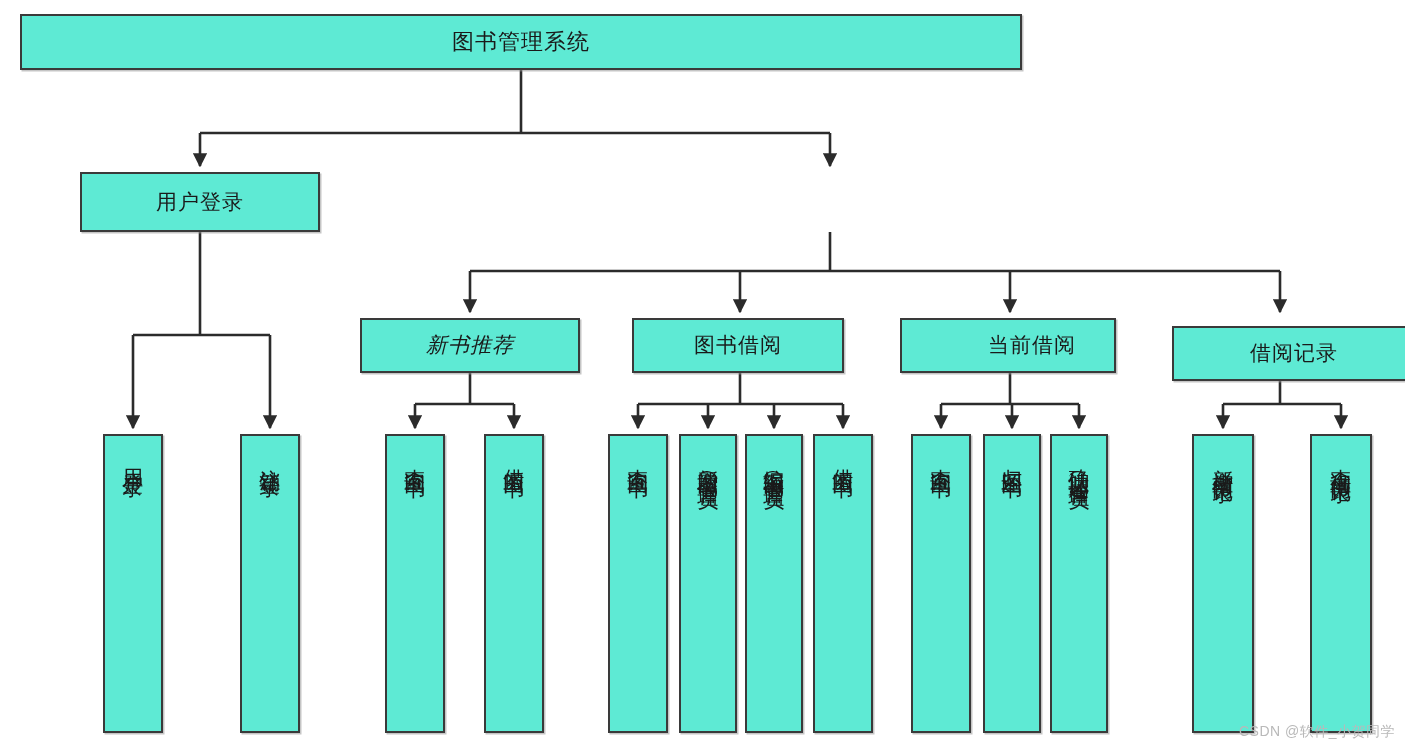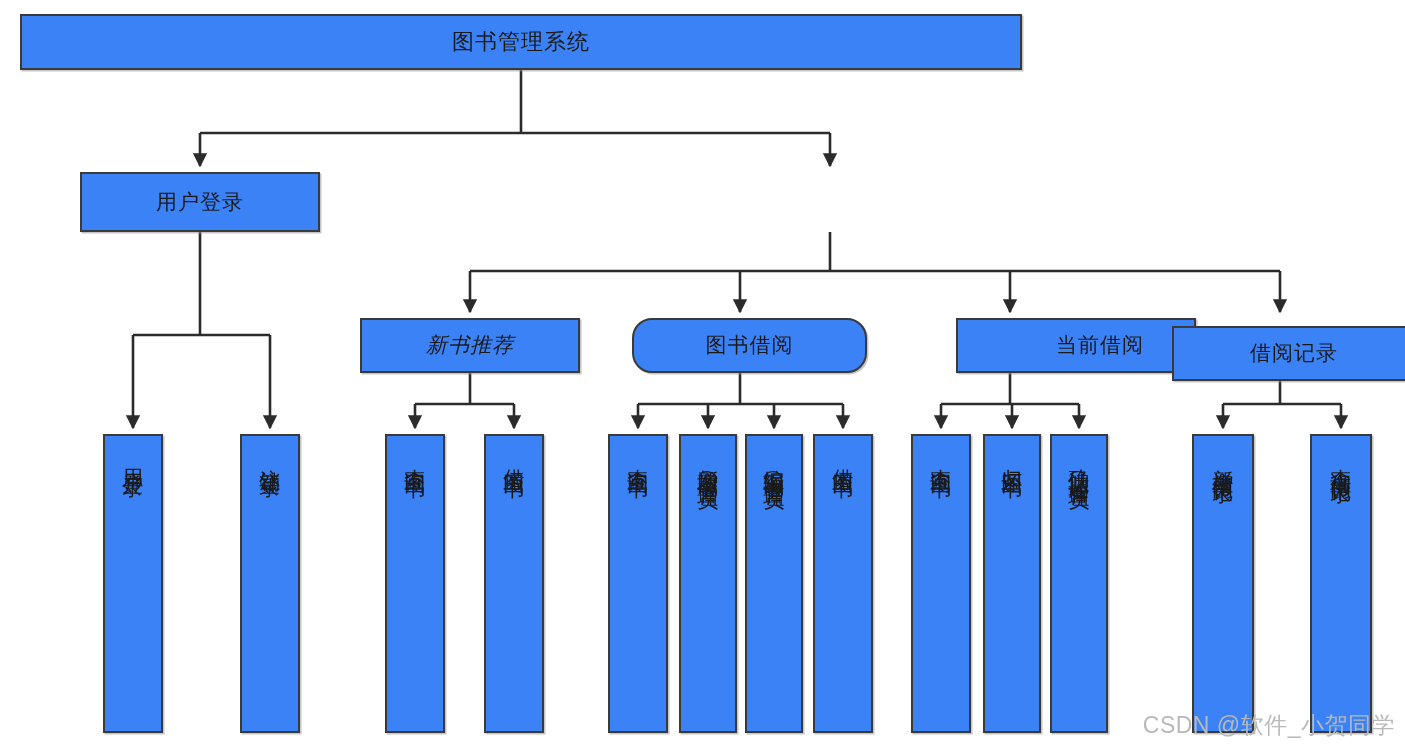--- a/index.html
+++ b/index.html
@@ -8,21 +8,21 @@
     font-family:"Liberation Sans","DejaVu Sans",sans-serif;
     width:1405px;height:747px;position:relative;overflow:hidden;
   }
   #diagram-root{position:absolute;left:0;top:0;width:1405px;height:747px;}
 
   svg.connectors{position:absolute;left:0;top:0;width:1405px;height:747px;pointer-events:none;}
 
   .node{
     position:absolute;
     box-sizing:border-box;
-    background:#3b82f6;
+    background:#5eead4;
     border:2px solid #3a3a3a;
     display:flex;
     align-items:center;
     justify-content:center;
     color:#1a1a1a;
     box-shadow:1.5px 1.5px 0 rgba(150,150,150,.55);
   }
   .node .label{
     display:block;
     text-align:center;
@@ -44,21 +44,21 @@
     font-size:21px;
     line-height:1.22;
     letter-spacing:3px;
     white-space:nowrap;
   }
 
   .watermark{
     position:absolute;
     right:10px;
     bottom:6px;
-    font-size:23px;
+    font-size:14px;
     color:#b9b9b9;
     letter-spacing:.5px;
     white-space:nowrap;
     font-family:"Liberation Sans","DejaVu Sans",sans-serif;
   }
 </style>
 </head>
 <body>
 
 <div id="diagram-root">
@@ -117,24 +117,24 @@
     <span class="label">图书管理系统</span>
   </div>
 
   <div class="node h" style="left:80px;top:172px;width:240px;height:60px;">
     <span class="label">用户登录</span>
   </div>
 
   <div class="node h" style="left:360px;top:318px;width:220px;height:55px;font-style:italic;">
     <span class="label">新书推荐</span>
   </div>
-  <div class="node h" style="left:632px;top:318px;width:235px;height:55px;border-radius:20px;">
+  <div class="node h" style="left:632px;top:318px;width:212px;height:55px;">
     <span class="label">图书借阅</span>
   </div>
-  <div class="node h" style="left:956px;top:318px;width:240px;height:55px;padding-left:48px;">
+  <div class="node h" style="left:900px;top:318px;width:216px;height:55px;padding-left:48px;">
     <span class="label">当前借阅</span>
   </div>
   <div class="node h" style="left:1172px;top:318px;width:244px;height:55px;margin-top:8px;">
     <span class="label">借阅记录</span>
   </div>
 
   <div class="node v" style="left:103px;top:434px;width:60px;height:299px;">
     <span class="label">用户登录</span>
   </div>
   <div class="node v" style="left:240px;top:434px;width:60px;height:299px;">

